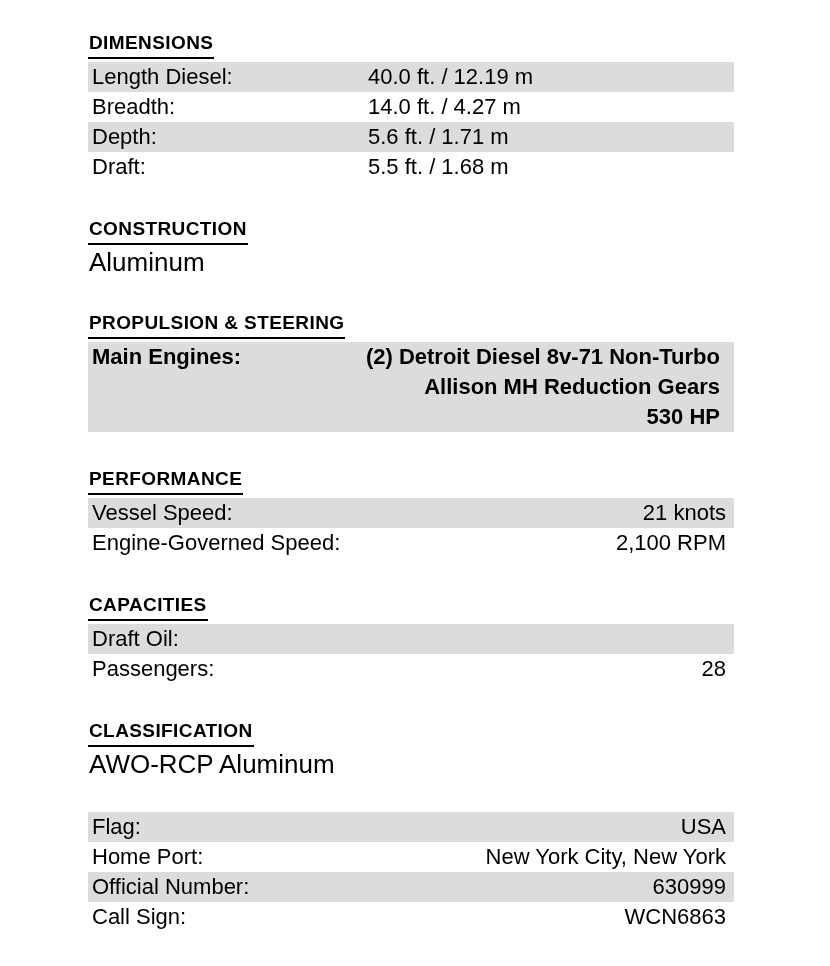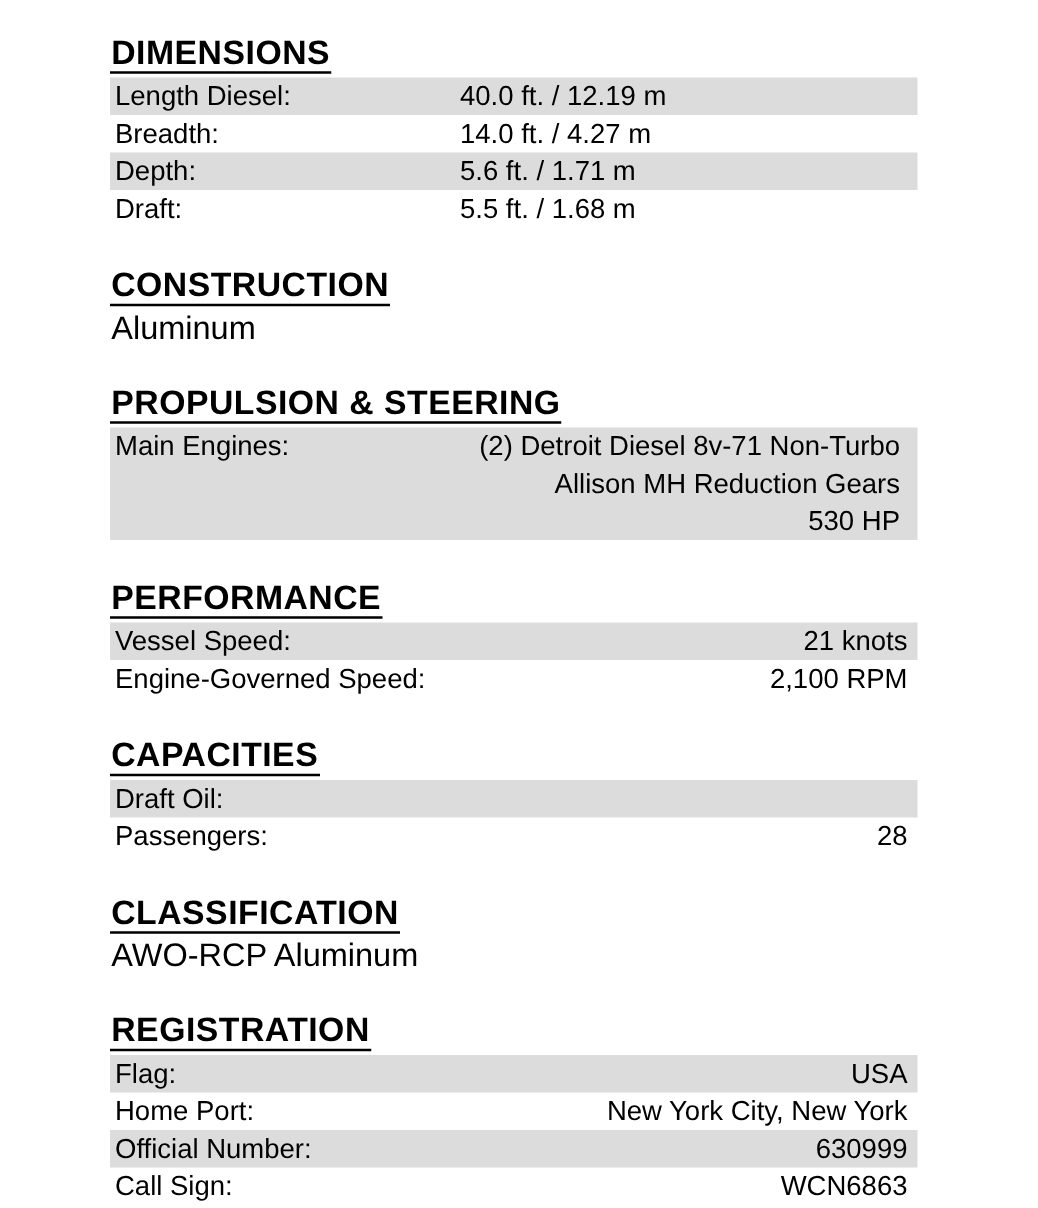--- a/index.html
+++ b/index.html
@@ -23,21 +23,21 @@
     width: 646px;
   }
   .sec {
     margin-bottom: 34px;
   }
   .sec:last-child {
     margin-bottom: 0;
   }
   .sec-title {
     display: inline-block;
-    font-size: 27px;
+    font-size: 19px;
     font-weight: bold;
     letter-spacing: 0.4px;
     line-height: 25px;
     border-bottom: 2.5px solid var(--text-color, #000000);
     padding: 0 1px 2px 1px;
     margin: 0 0 3px 0;
   }
   .rows { width: 100%; }
   .row {
     display: flex;
@@ -51,20 +51,21 @@
   .row.shaded { background: var(--shade, #dcdcdc); }
   .row .label { flex: none; }
   .row .value { flex: 1; text-align: right; }
   
   .row.dim .label { width: 276px; flex: none; }
   .row.dim .value { flex: 1; text-align: left; }
   
   .prop-block {
     background: var(--shade, #dcdcdc);
     padding: 0 14px 0 4px;
+    font-weight: bold;
   }
   .prop-line {
     display: flex;
     height: 30px;
     line-height: 30px;
     font-size: 22px;
     white-space: nowrap;
   }
   .prop-line .label { flex: none; }
   .prop-line .value { flex: 1; text-align: right; }
@@ -150,21 +151,20 @@
         </div>
       </div>
     </div>
 
     <div class="sec">
       <h2 class="sec-title">CLASSIFICATION</h2>
       <div class="plain-text">AWO-RCP Aluminum</div>
     </div>
 
     <div class="sec">
-      <h2 class="sec-title">REGISTRATION</h2>
       <div class="rows">
         <div class="row shaded">
           <span class="label">Flag:</span>
           <span class="value">USA</span>
         </div>
         <div class="row">
           <span class="label">Home Port:</span>
           <span class="value">New York City, New York</span>
         </div>
         <div class="row shaded">

